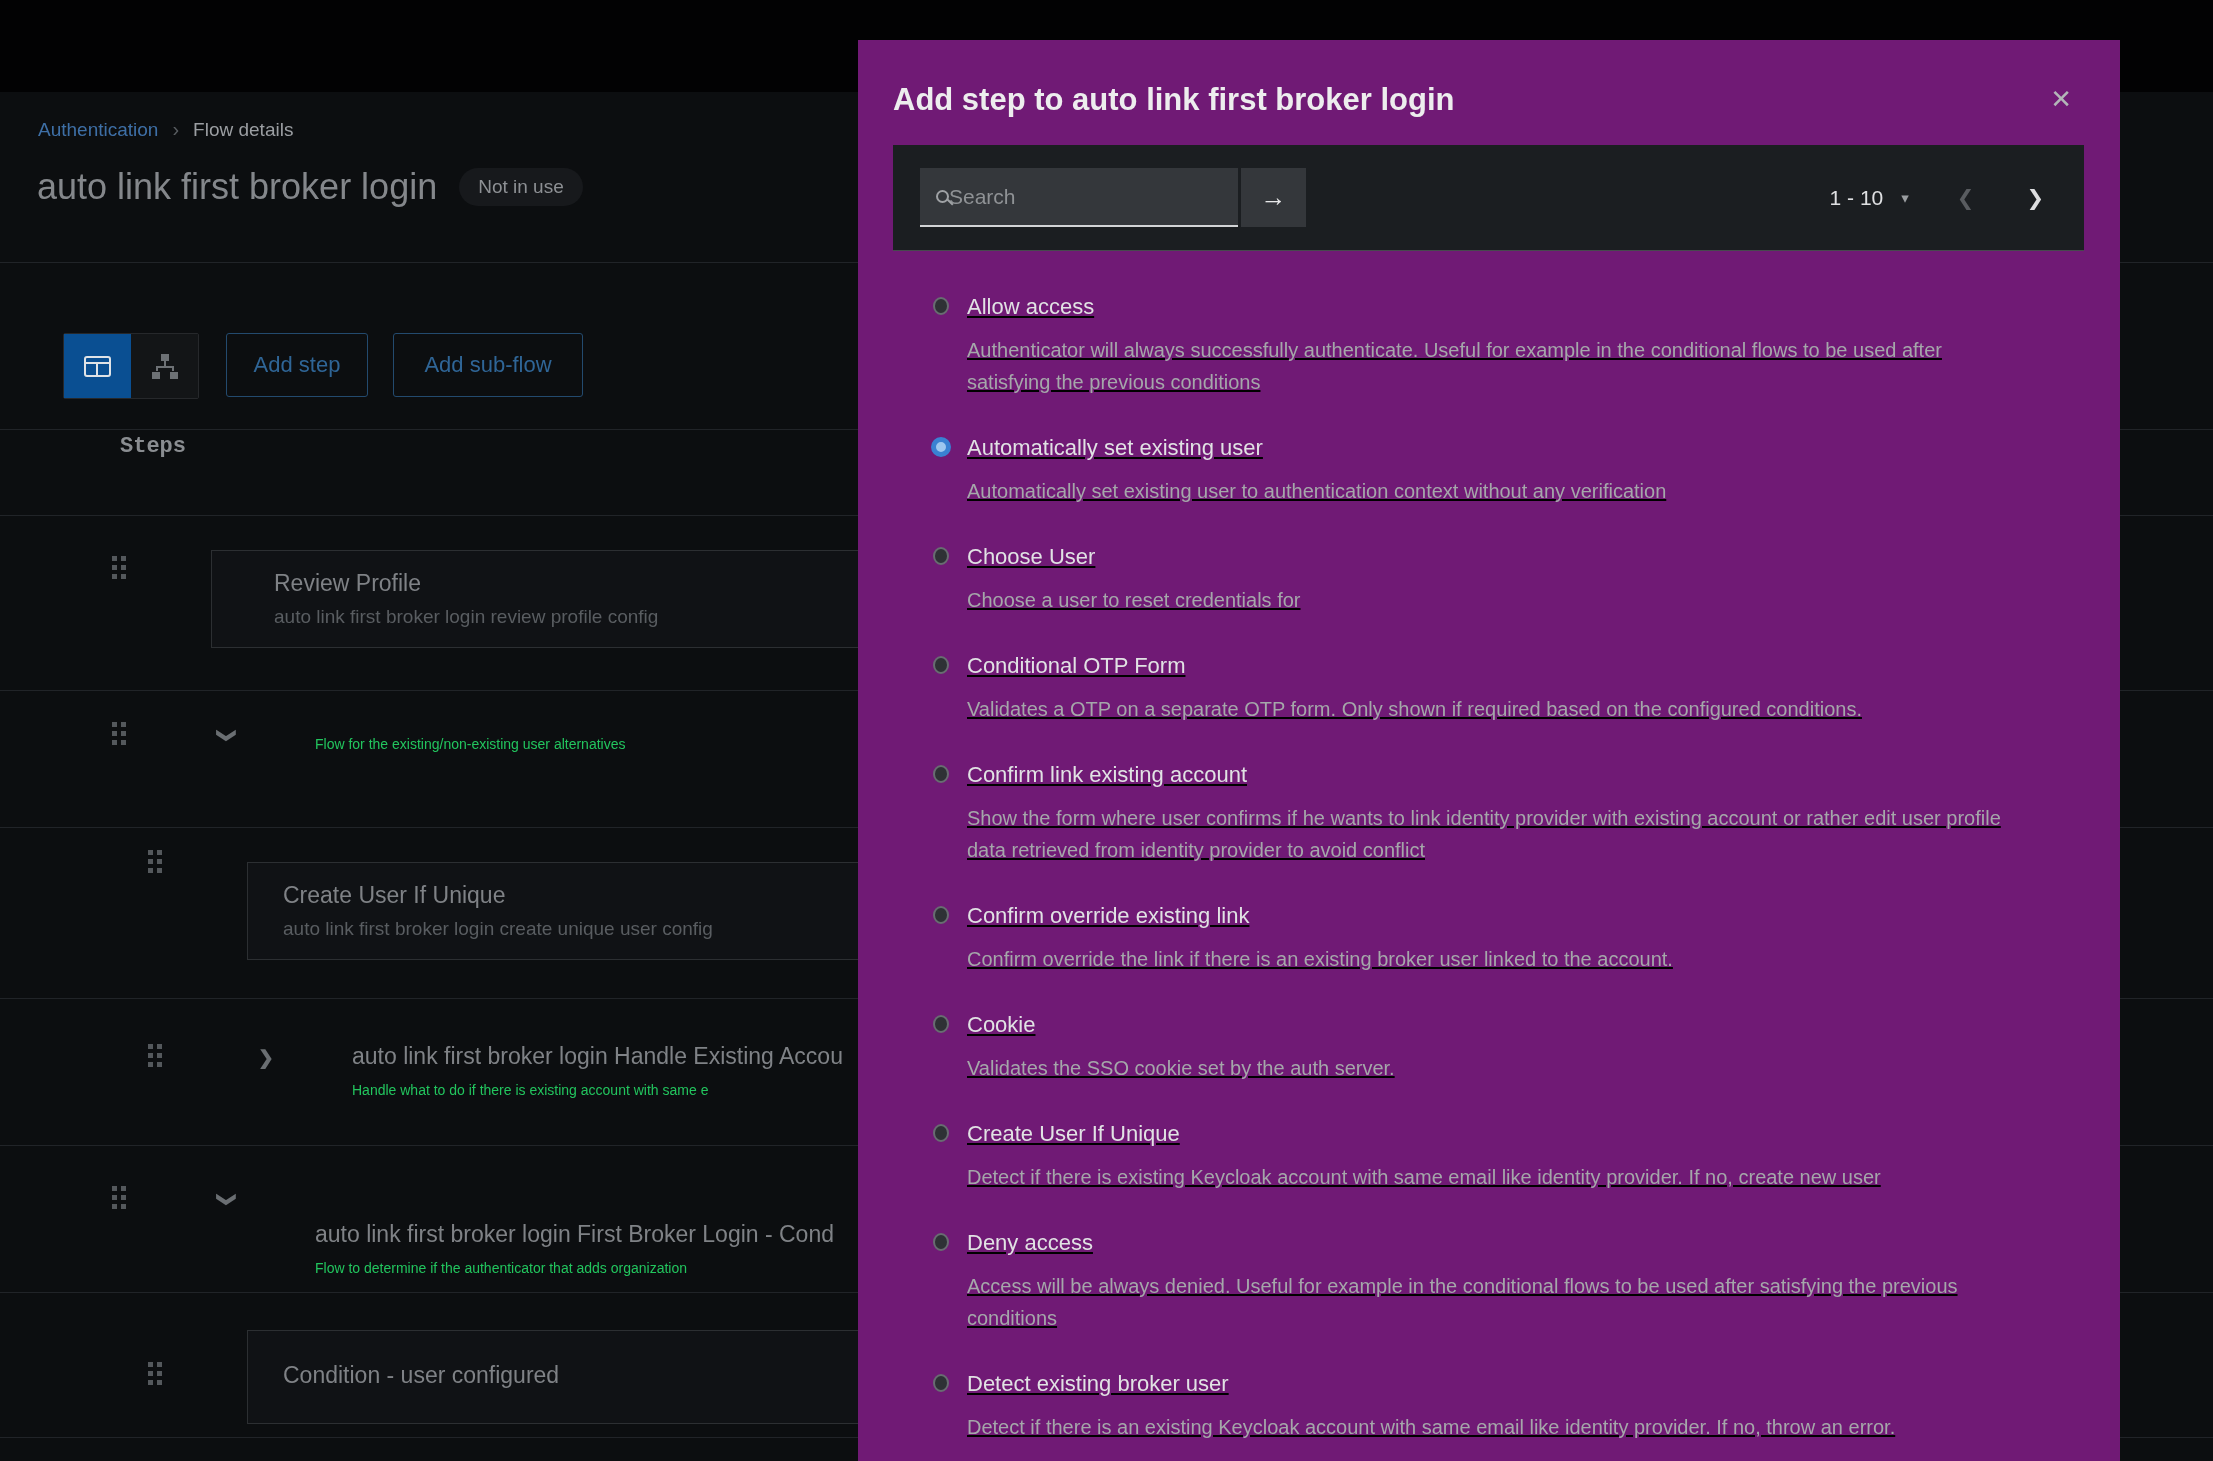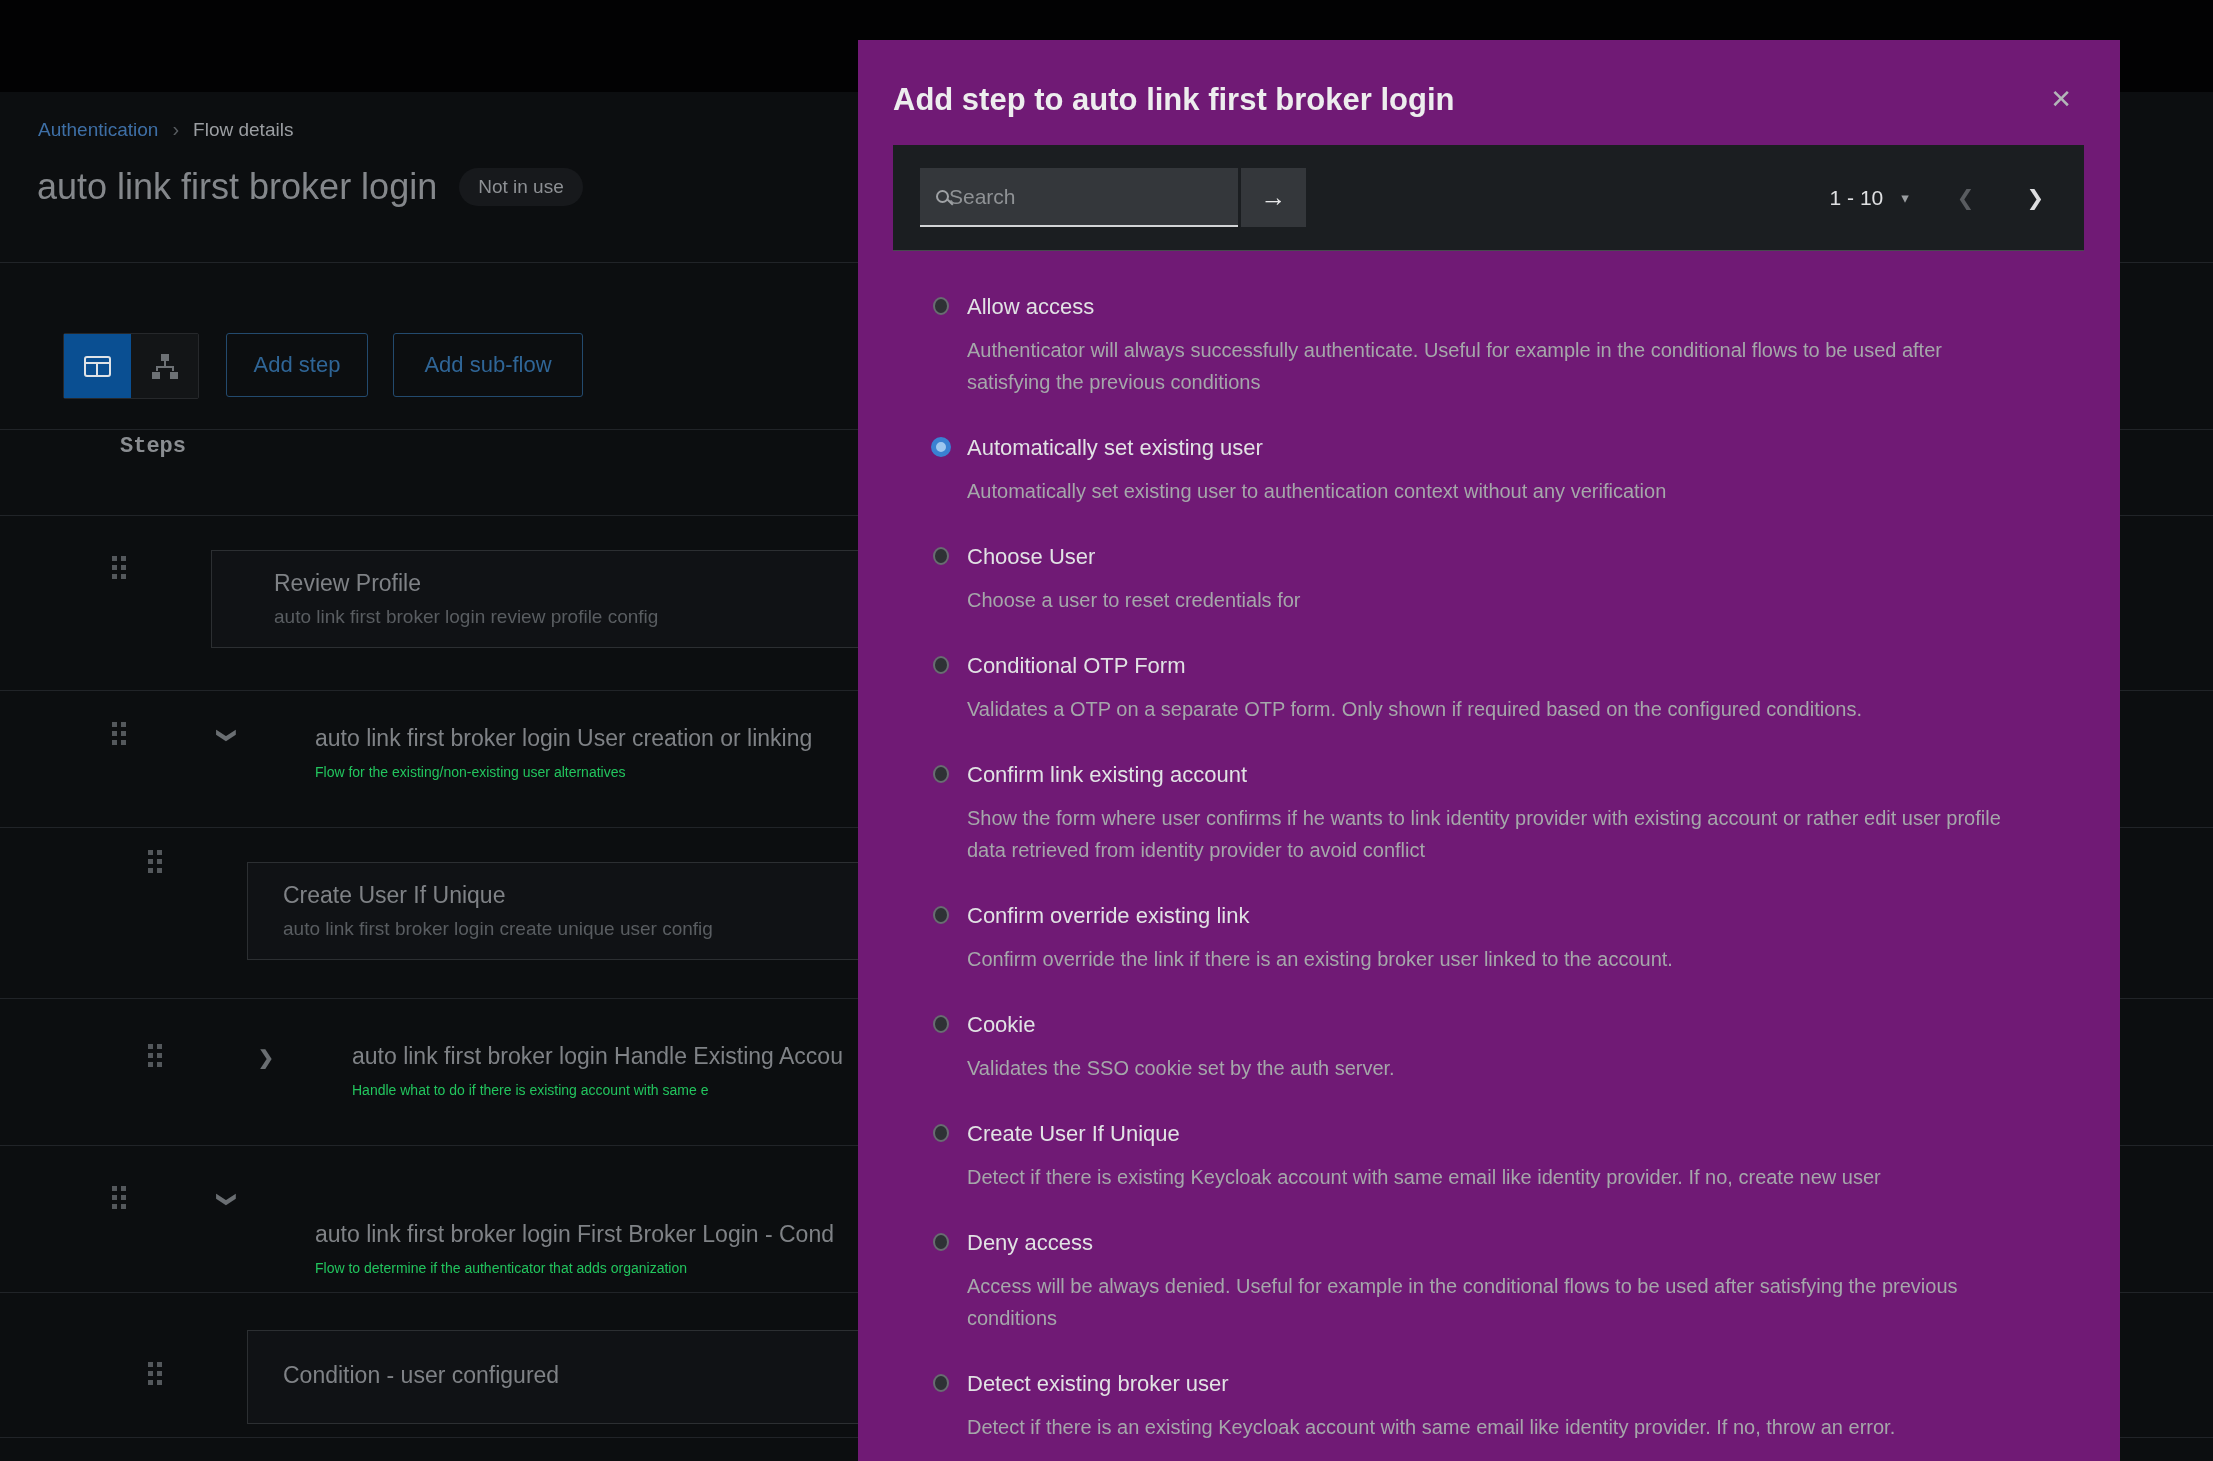--- a/index.html
+++ b/index.html
@@ -65,21 +65,21 @@
   .s-input input::placeholder { color:#8f9295; }
   .s-go { width:65px; height:100%; margin-left:3px; background:#34373b; border:none; color:#e8e9ea; font-size:26px; cursor:pointer; }
 
   .pager { position:absolute; right:40px; top:0; height:100%; display:flex; align-items:center; }
   .pg-range { color:#dfe0e2; font-size:21px; }
   .pg-caret { color:#9a9da0; font-size:15px; margin-left:18px; }
   .pg-prev { color:#595c60; font-size:21px; margin-left:48px; background:none; border:none; }
   .pg-next { color:#dddee0; font-size:21px; margin-left:52px; background:none; border:none; cursor:pointer; }
 
   .opts { position:absolute; left:36px; right:36px; top:212px; padding-top:40px; }
-  .opt { position:relative; padding-left:73px; margin-bottom:35px; }
+  .opt { position:relative; padding-left:73px; margin-bottom:35px;text-decoration:underline; }
   .opt-label { font-size:22px; line-height:30px; color:#e1e2e4; }
   .opt-desc  { font-size:20px; line-height:32px; color:#a5a7aa; margin-top:12px; max-width:1055px; }
   .radio { position:absolute; left:39px; top:5px; width:16px; height:18px; border:2px solid #686c71; border-radius:50%; background:#2e3135; }
   .radio.checked { left:37px; top:4px; width:20px; height:20px; border:5px solid #3a81d2; background:#9ec7ef; }
 </style>
 </head>
 <body>
 
 <div class="stage">
 
@@ -118,21 +118,20 @@
   <span class="grip" style="left:112px;top:556px"></span>
   <div class="card" style="left:211px;top:550px;width:1300px;height:98px;padding:17px 0 0 62px">
     <div class="c-title">Review Profile</div>
     <div class="c-sub">auto link first broker login review profile config</div>
   </div>
   <div class="hdiv" style="top:690px"></div>
 
   <span class="grip" style="left:112px;top:722px"></span>
   <span class="chev down" style="left:220px;top:724px">❯</span>
   <div class="subflow-text" style="left:315px;top:724px">
-    <div class="c-title">auto link first broker login User creation or linking</div>
     <div class="c-sub">Flow for the existing/non-existing user alternatives</div>
   </div>
   <div class="hdiv" style="top:827px"></div>
 
   <span class="grip" style="left:148px;top:850px"></span>
   <div class="card" style="left:247px;top:862px;width:1270px;height:98px;padding:17px 0 0 35px">
     <div class="c-title">Create User If Unique</div>
     <div class="c-sub">auto link first broker login create unique user config</div>
   </div>
   <div class="hdiv" style="top:998px"></div>

